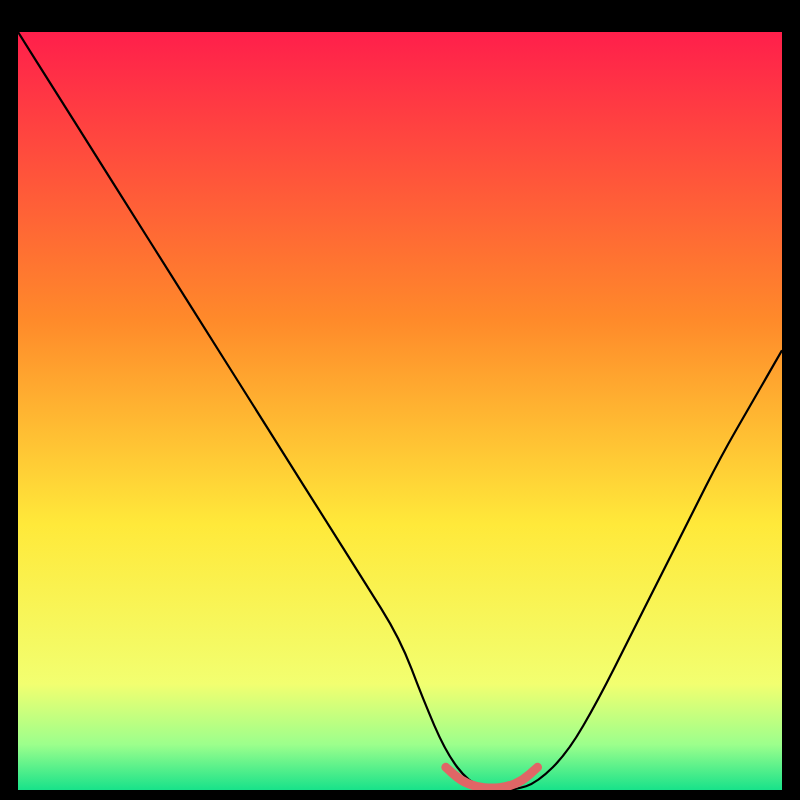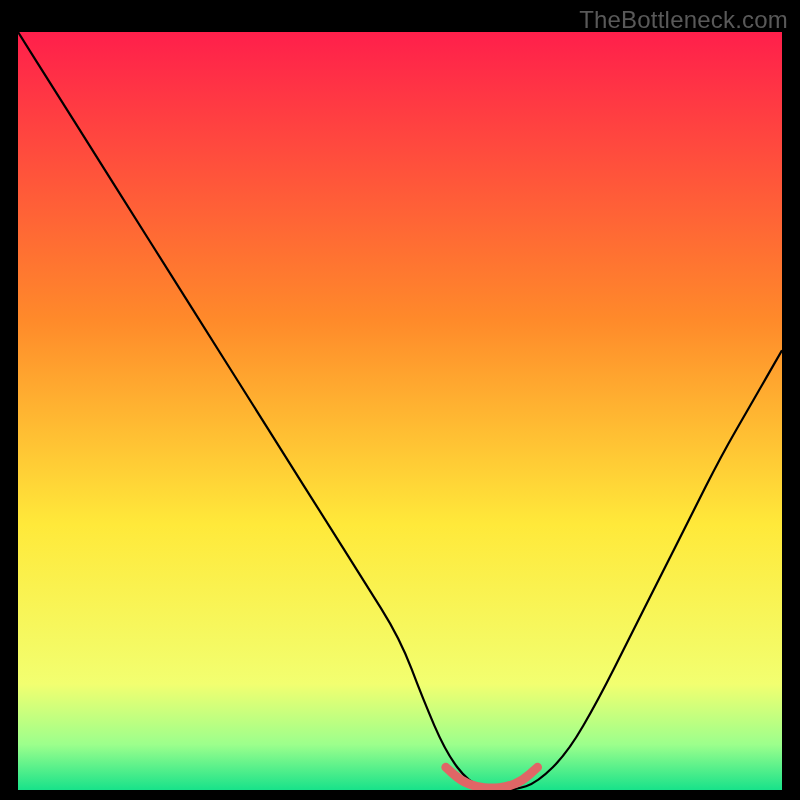--- a/index.html
+++ b/index.html
@@ -39,21 +39,20 @@
     display: block;
     width: 764px;
     height: 758px;
   }
 </style>
 </head>
 <body>
 
 <div class="stage">
 
-  <div class="watermark">TheBottleneck.com</div>
 
   <div class="plot">
     <svg viewBox="0 0 764 758" preserveAspectRatio="none">
 
       <defs>
         <linearGradient id="bg-grad" x1="0" y1="0" x2="0" y2="1">
           <stop offset="0%" stop-color="#ff1f4b"></stop>
           <stop offset="38%" stop-color="#ff8a2a"></stop>
           <stop offset="65%" stop-color="#ffe93a"></stop>
           <stop offset="86%" stop-color="#f2ff70"></stop>

